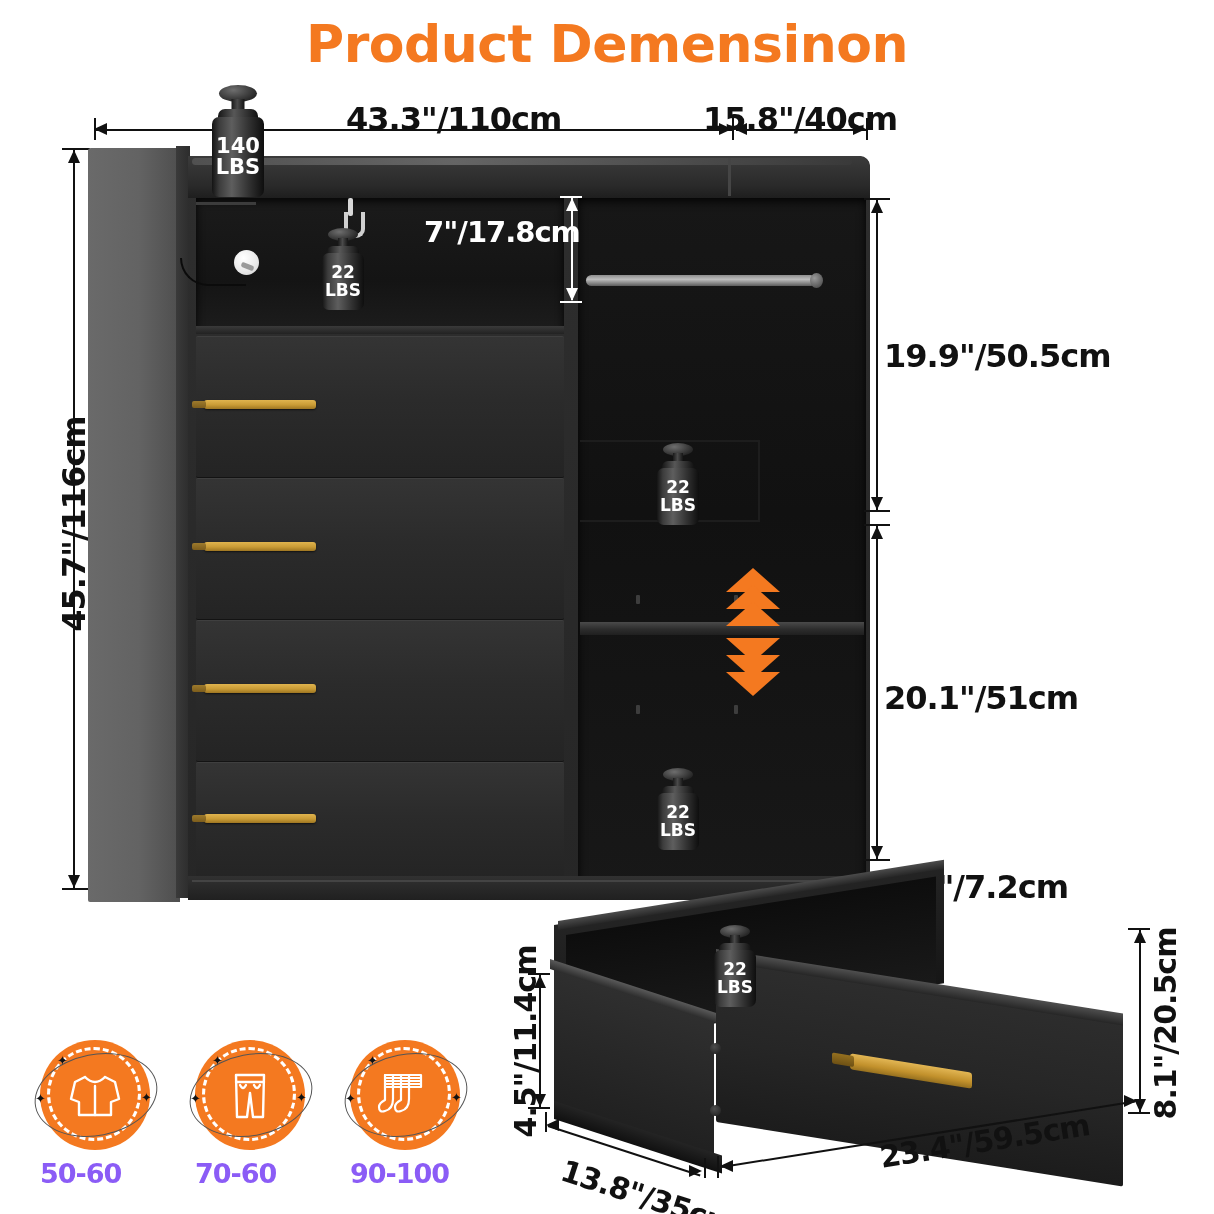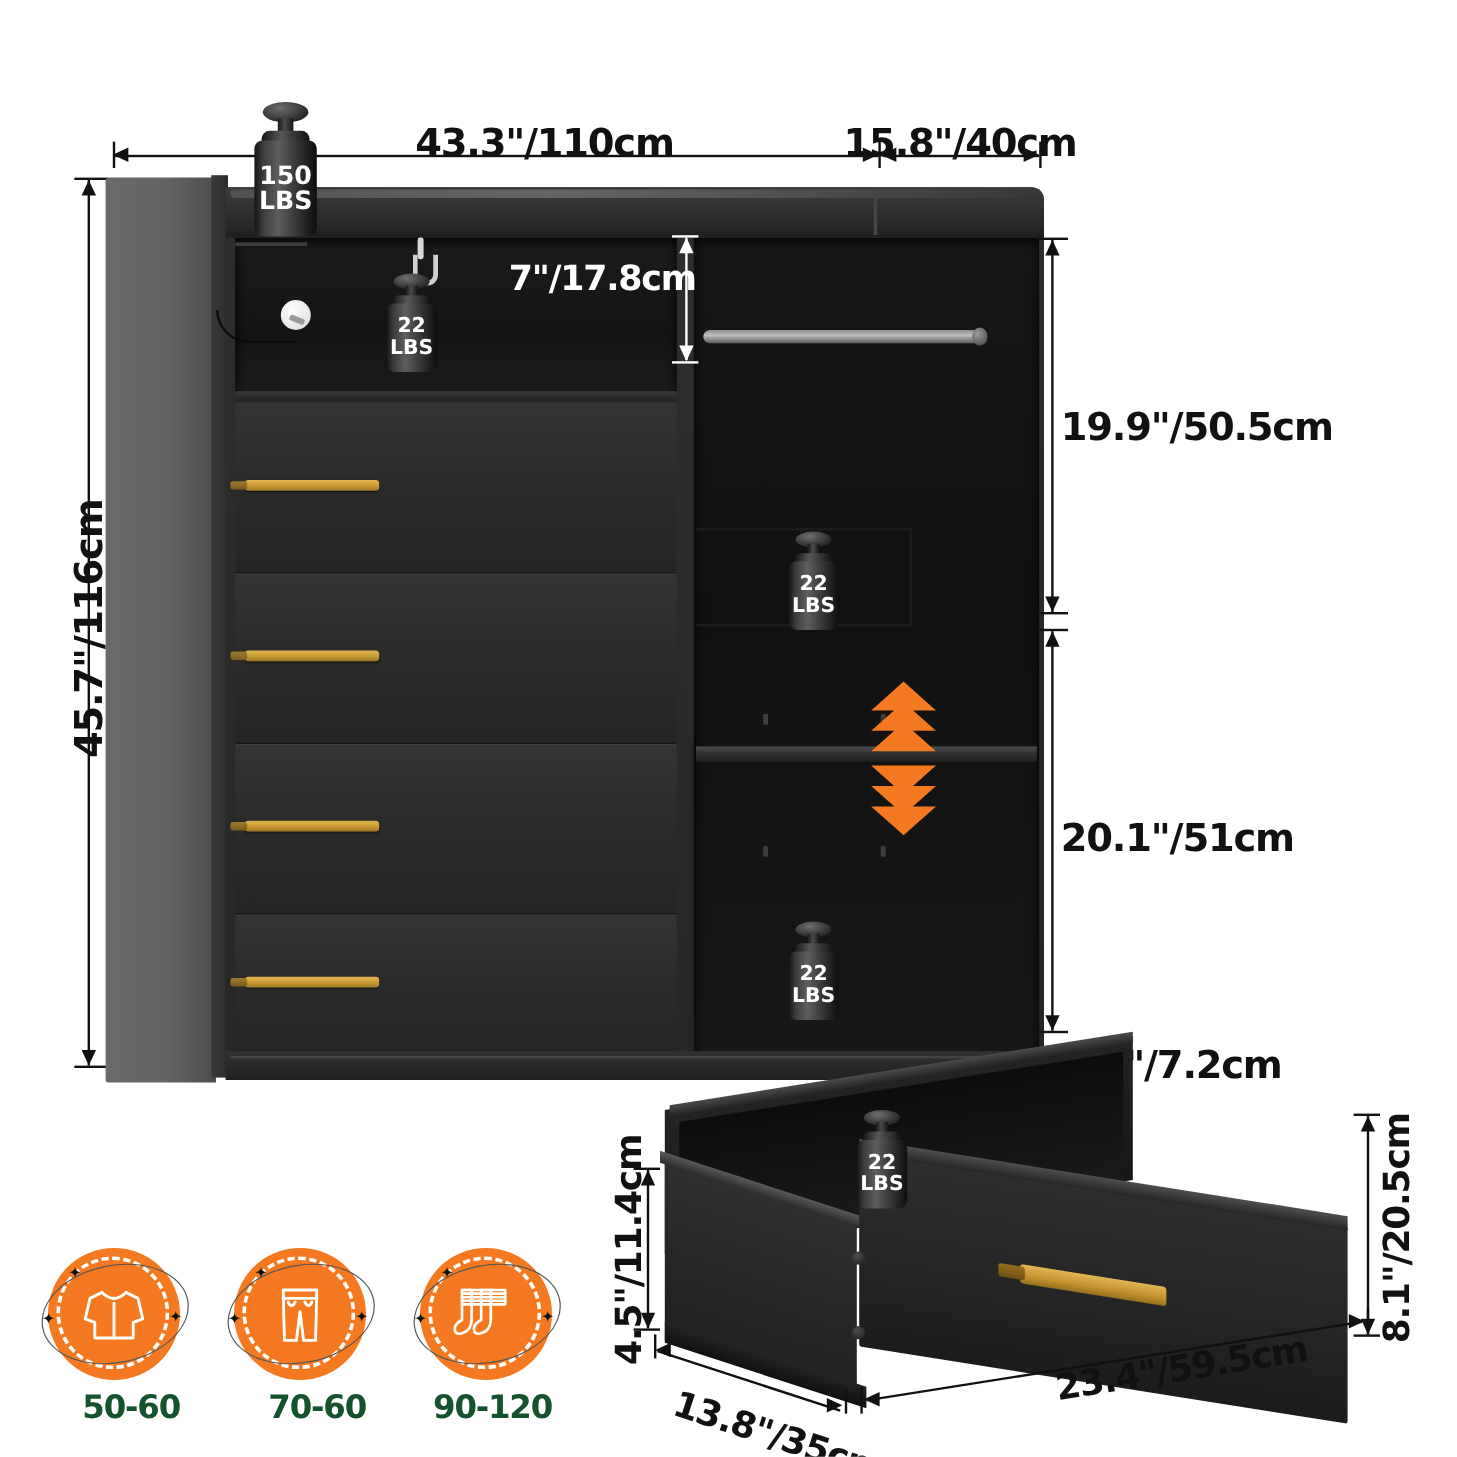--- a/index.html
+++ b/index.html
@@ -151,29 +151,30 @@
   
   #badges{position:absolute;left:40px;top:1040px;width:440px;height:165px;}
   .badge{position:absolute;width:110px;}
   .badge-circle{position:relative;width:110px;height:110px;border-radius:50%;
       background:#F47920;display:flex;align-items:center;justify-content:center;}
   .badge-dash{position:absolute;left:7px;top:7px;width:88px;height:88px;border-radius:50%;
       border:3px dashed #fff;}
   .badge-ring{position:absolute;left:-6px;top:14px;width:122px;height:80px;border-radius:50%;
       border:1.6px solid #555;transform:rotate(-11deg);pointer-events:none;}
   .badge-spark{position:absolute;color:#111;font-size:13px;line-height:1;}
-  .badge-label{position:absolute;top:118px;width:110px;text-align:right;
-      font-size:27px;font-weight:bold;color:#14532d;font-family:"DejaVu Sans",sans-serif;letter-spacing:-1px;}
+  .badge-label{position:absolute;top:118px;width:110px;text-align:left;
+      font-size:27px;font-weight:bold;color:#8b5cf6;font-family:"DejaVu Sans",sans-serif;letter-spacing:-1px;}
   .badge-icon{position:relative;width:64px;height:64px;}
 </style>
 </head>
 <body>
 
 <div class="stage">
 
+  <div id="title">Product Demensinon</div>
 
   <div class="tick-v" style="left:94px;top:118px;height:22px;"></div>
   <div class="hline" style="left:96px;top:129px;width:636px;"></div>
   <div class="ar ar-l" style="left:94px;top:123px;"></div>
   <div class="ar ar-r" style="left:719px;top:123px;"></div>
   <div class="tick-v" style="left:732px;top:118px;height:22px;"></div>
   <div class="dim" style="left:346px;top:100px;font-size:32px;">43.3"/110cm</div>
 
   <div class="hline" style="left:736px;top:129px;width:130px;"></div>
   <div class="ar ar-l" style="left:734px;top:123px;"></div>
@@ -242,21 +243,21 @@
 
     <div class="plinth"></div>
     <div class="plinth-line"></div>
   </div>
 
   <div class="weight" style="left:207px;top:85px;width:62px;height:112px;">
     <div class="w-knob" style="top:0;width:38px;height:17px;"></div>
     <div class="w-neck" style="top:14px;width:13px;height:13px;"></div>
     <div class="w-shoulder" style="top:24px;width:40px;height:11px;border-radius:7px 7px 0 0;"></div>
     <div class="w-body" style="top:32px;width:52px;height:80px;font-size:21px;">
-      <span>150</span>
+      <span>140</span>
       <span>LBS</span>
     </div>
   </div>
 
   <div class="weight" style="left:313px;top:228px;width:60px;height:82px;">
     <div class="w-knob" style="top:0;width:30px;height:13px;"></div>
     <div class="w-neck" style="top:10px;width:10px;height:10px;"></div>
     <div class="w-shoulder" style="top:18px;width:32px;height:9px;border-radius:6px 6px 0 0;"></div>
     <div class="w-body" style="top:25px;width:42px;height:57px;font-size:17px;">
       <span>22</span>
@@ -412,18 +413,18 @@
             <path d="M36 12 L36 36 Q36 46 28 48 Q22 50 22 44 Q22 40 28 37 L28 12 Z"></path>
             <path d="M12 12 L48 12 L48 24 L12 24"></path>
             <path d="M12 15 L48 15 M12 18 L48 18 M12 21 L48 21"></path>
           </svg>
         </div>
       </div>
       <div class="badge-ring"></div>
       <div class="badge-spark" style="left:17px;top:14px;">✦</div>
       <div class="badge-spark" style="left:-5px;top:52px;">✦</div>
       <div class="badge-spark" style="left:101px;top:51px;">✦</div>
-      <div class="badge-label">90-120</div>
+      <div class="badge-label">90-100</div>
     </div>
 
   </div>
 
 </div>
 
 </body></html>

